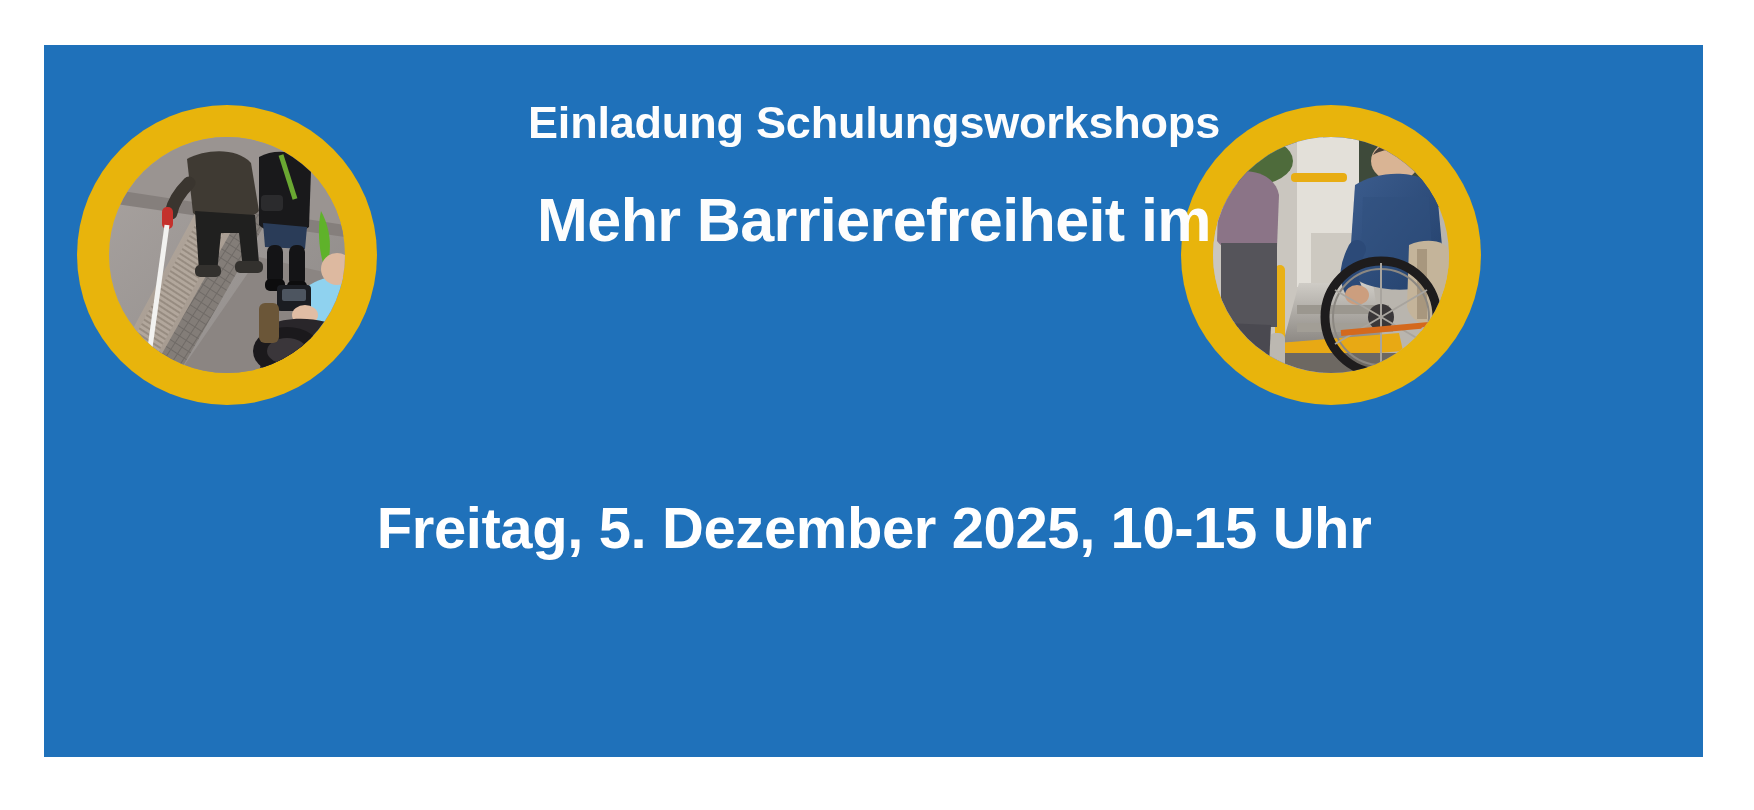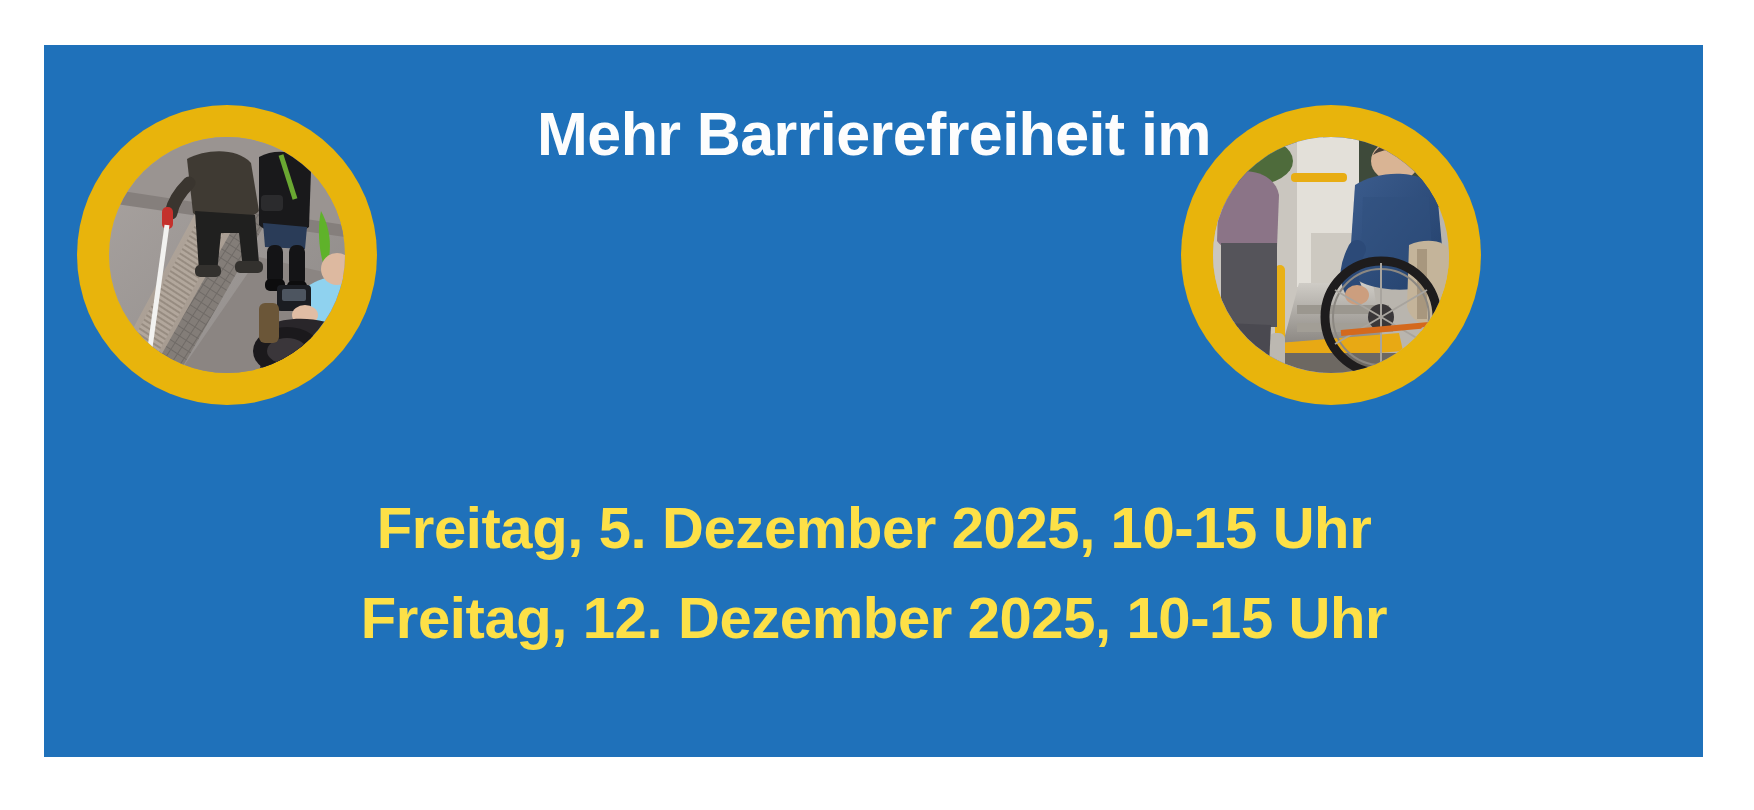--- a/index.html
+++ b/index.html
@@ -99,21 +99,21 @@
     margin: 0;
   }
   .headline .hl-line { display: block; white-space: nowrap; text-align: center; }
 
   .dates {
     position: absolute;
     left: 200px;
     top: 438px;
     width: 1260px;
     text-align: center;
-    color: #fde047;
+    color: #ffffff;
   }
   .date-line {
     font-size: 58px;
     font-weight: bold;
     line-height: 1.55;
     letter-spacing: -0.4px;
     white-space: nowrap;
   }
 </style>
 </head>
@@ -272,24 +272,24 @@
 
             <circle cx="214" cy="218" r="16" fill="#201e1f"></circle>
             <circle cx="214" cy="218" r="6" fill="#4b4749"></circle>
             <rect x="208" y="190" width="7" height="22" rx="3" fill="#b6b2ab"></rect>
           </g>
         </svg>
       </div>
     </div>
 
     <div class="text-column">
+      <div class="eyebrow">Einladung Schulungsworkshops</div>
       <div class="headline">
         <span class="hl-line">Mehr Barrierefreiheit im</span>
       </div>
     </div>
 
     <div class="dates">
       <div class="date-line">Freitag, 5. Dezember 2025, 10-15 Uhr</div>
-      <div class="date-line">Freitag, 12. Dezember 2025, 10-15 Uhr</div>
     </div>
 
   </div>
 </div>
 
 </body></html>

